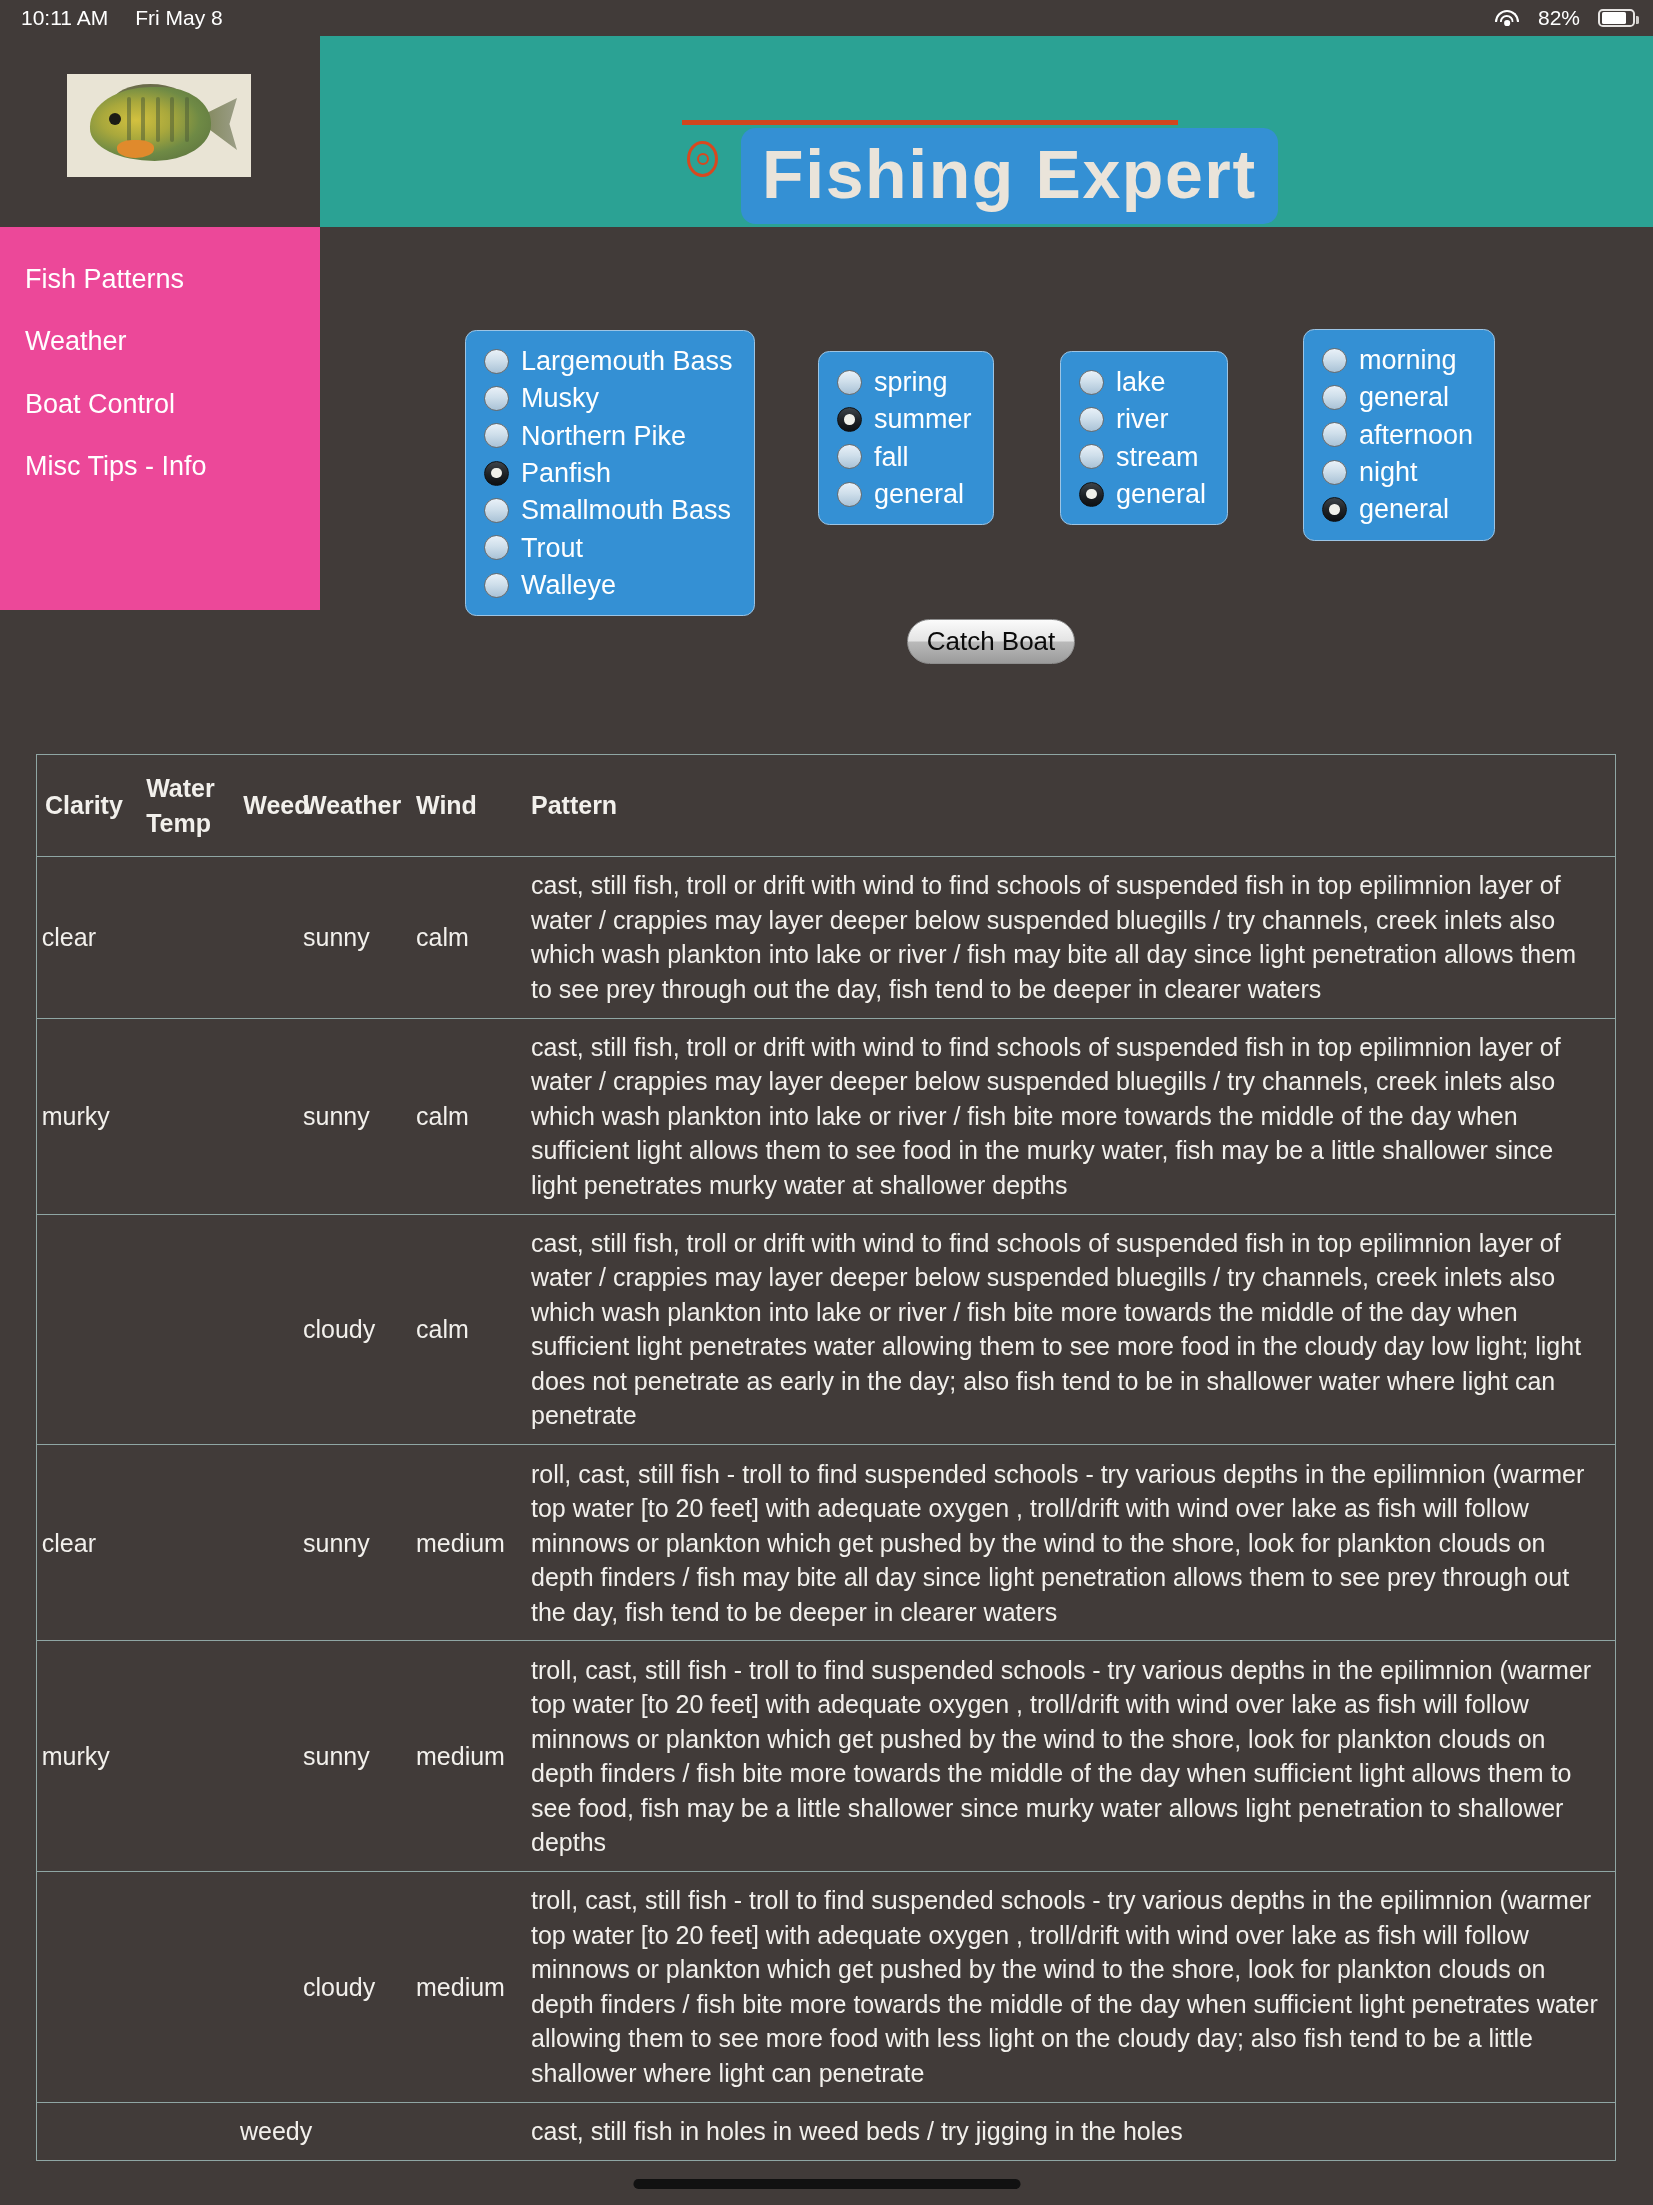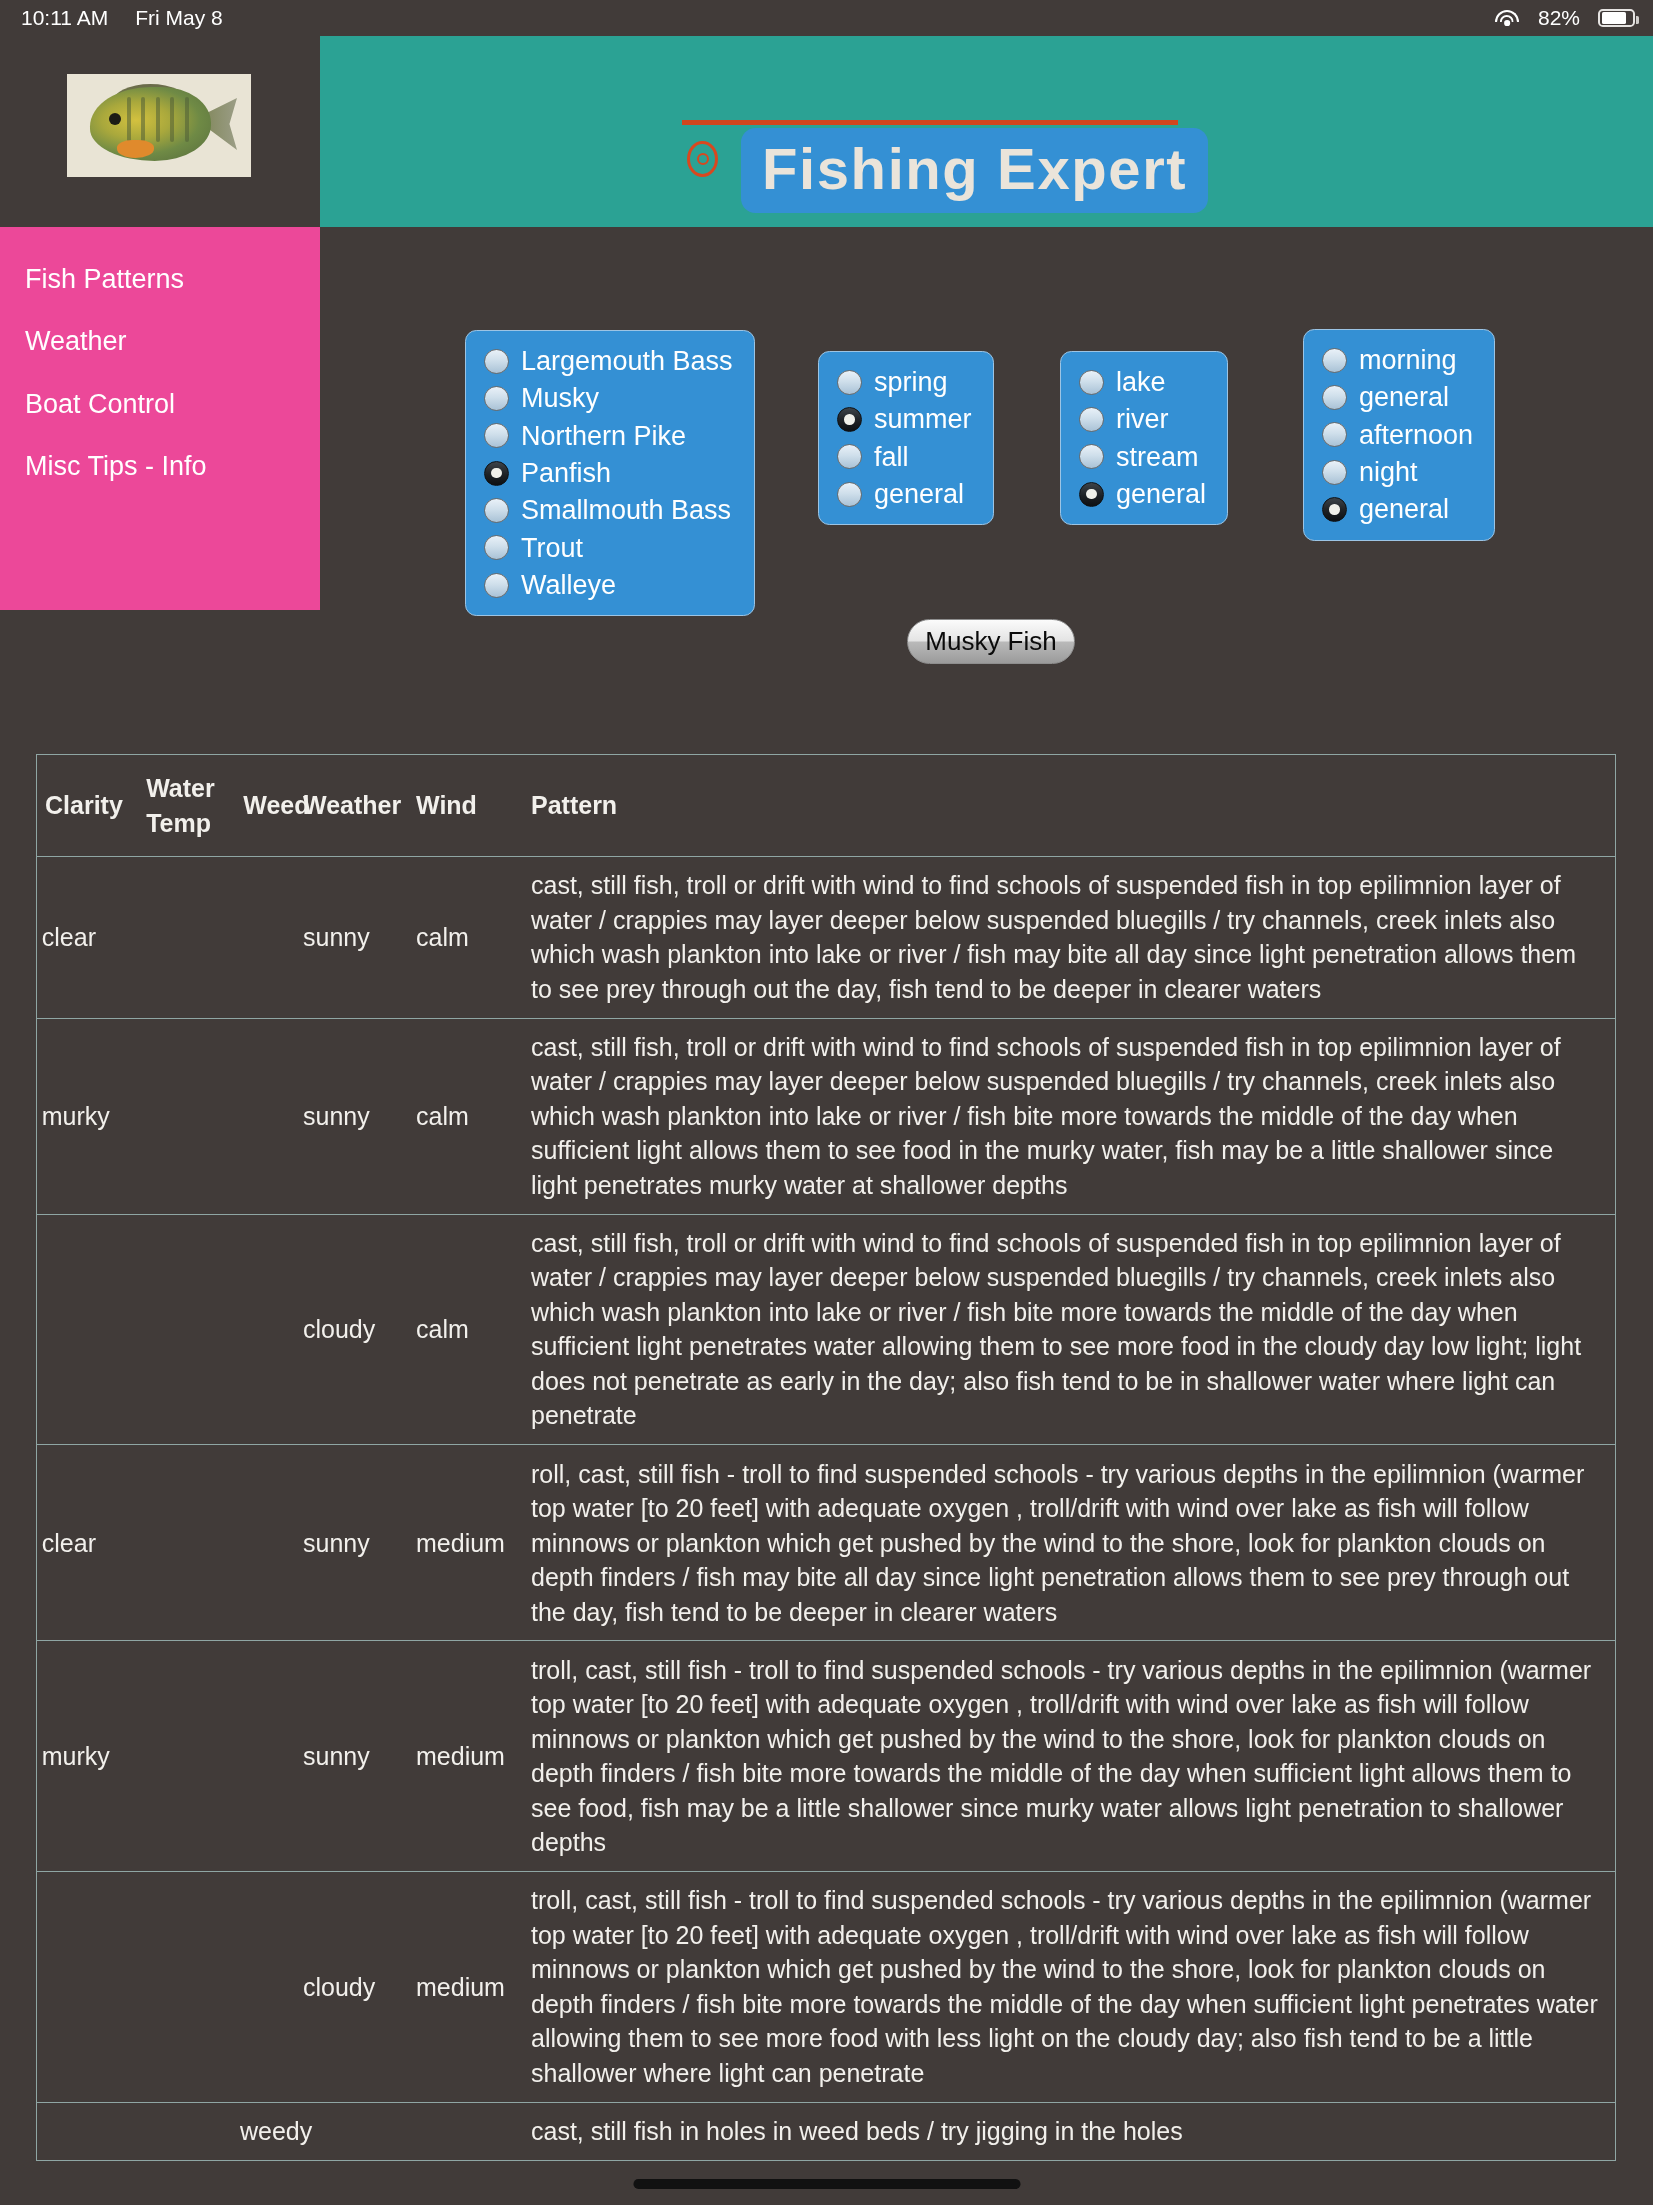--- a/index.html
+++ b/index.html
@@ -52,21 +52,21 @@
     border: 3.2px solid #d8481f; border-radius: 50%;
     display: flex; align-items: center; justify-content: center;
   }
   .hdr-target::after {
     content: ""; width: 8px; height: 8px; border: 2.4px solid #d8481f; border-radius: 50%;
   }
   .hdr-title {
     position: absolute; left: 421px; top: 92px;
     background: #3490d4; color: #eae4da; border-radius: 14.5px;
     padding: 6.5px 21px 11.3px 21px;
-    font-size: 58px; font-weight: bold; letter-spacing: 1.6px;
+    font-size: 68px; font-weight: bold; letter-spacing: 1.6px;
     font-family: "Liberation Sans", sans-serif;
   }
 
   
   .fish-thumb {
     position: absolute; left: 67px; top: 74px; width: 184px; height: 103px;
     background: #e9e4d5; overflow: hidden;
   }
   .fish-body {
     position: absolute; left: 22.6px; top: 13px; width: 121px; height: 74px;
@@ -308,21 +308,21 @@
   <div class="radio-row">
     <span class="radio"></span>
     <span class="radio-label">night</span>
   </div>
   <div class="radio-row">
     <span class="radio on"></span>
     <span class="radio-label">general</span>
   </div>
 </div>
 
-<div class="catch-btn">Musky Fish</div>
+<div class="catch-btn">Catch Boat</div>
 
 <div class="tbl-wrap">
   <table>
     <colgroup>
       <col class="c-clarity">
         <col class="c-temp">
         <col class="c-weed">
       <col class="c-weather">
         <col class="c-wind">
         <col class="c-pattern">

